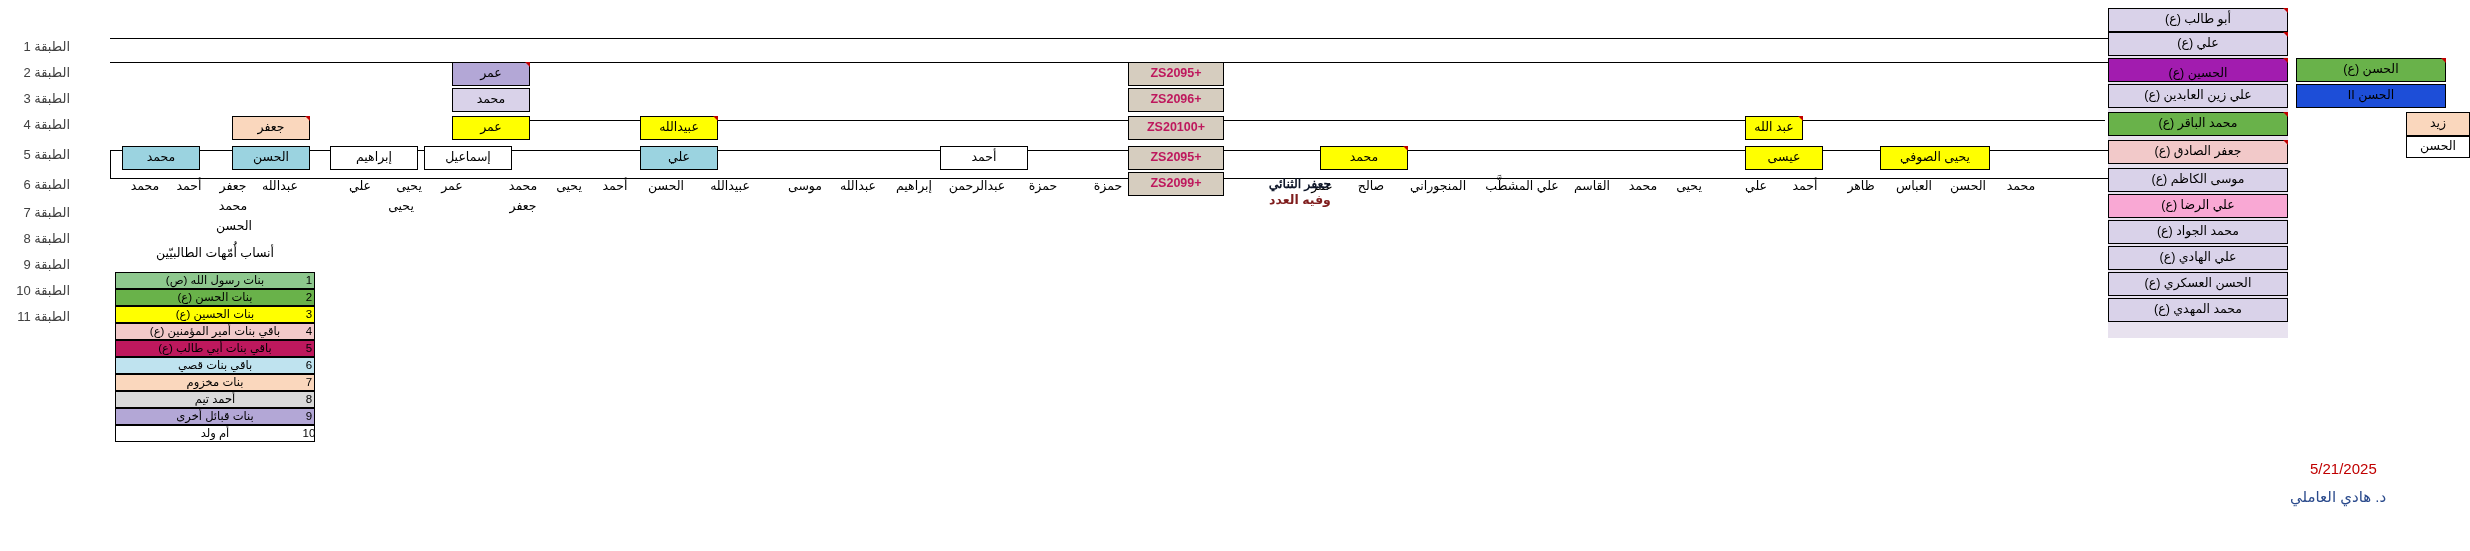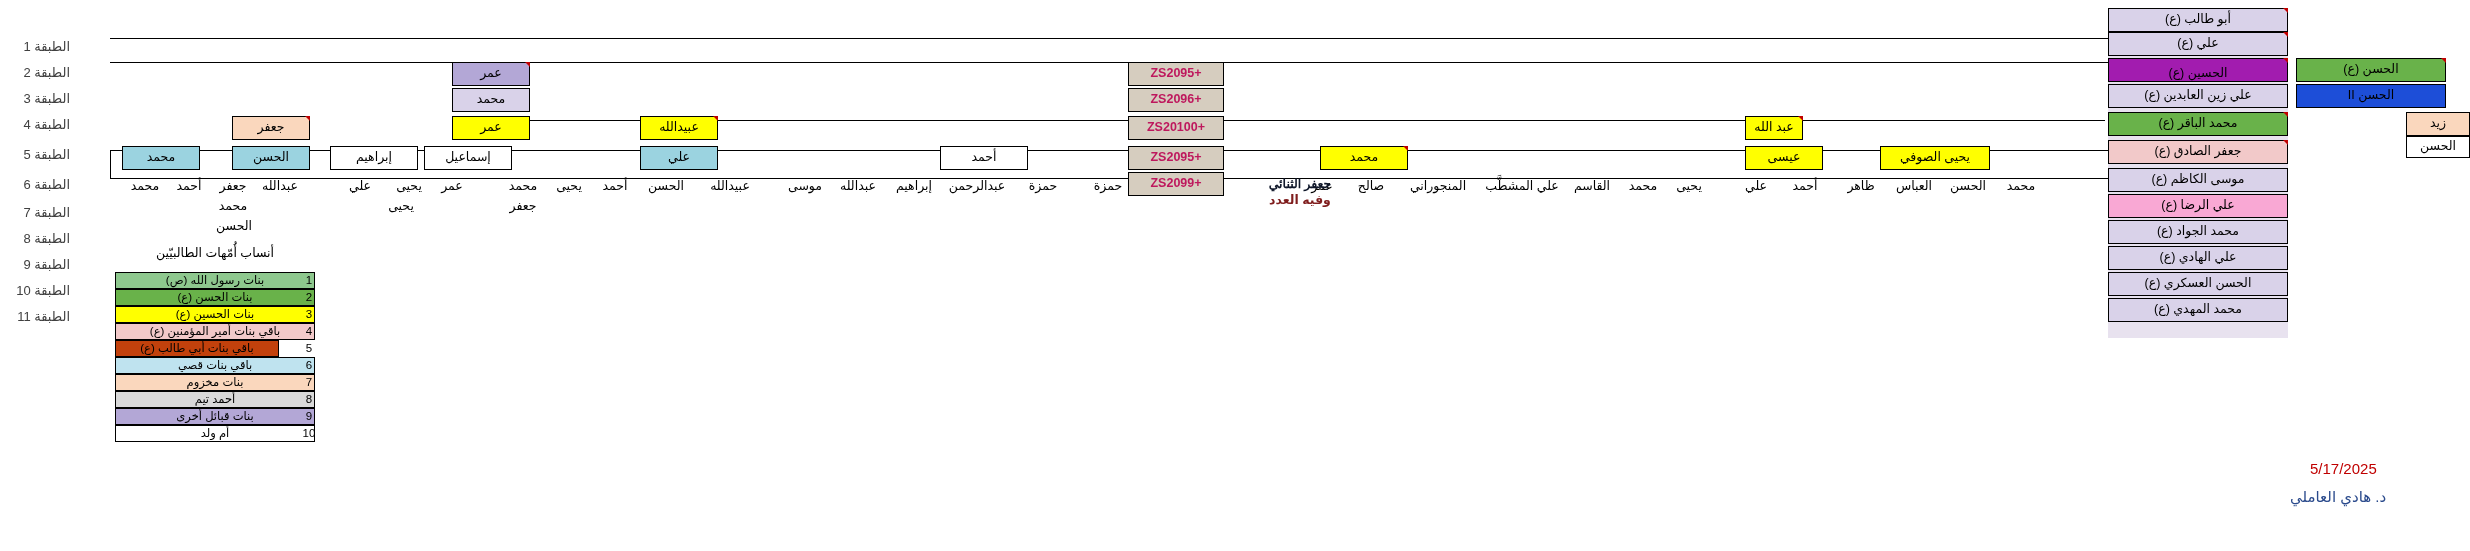--- a/index.html
+++ b/index.html
@@ -265,32 +265,32 @@
 
 <div class="legend-row" style="left:115px;top:289px;width:200px;background:#69b24a;"><span>بنات الحسن (ع)</span></div>
 <div class="legend-num" style="left:300px;top:289px;">2</div>
 
 <div class="legend-row" style="left:115px;top:306px;width:200px;background:#ffff00;"><span>بنات الحسين (ع)</span></div>
 <div class="legend-num" style="left:300px;top:306px;">3</div>
 
 <div class="legend-row" style="left:115px;top:323px;width:200px;background:#f2c9c9;"><span>باقي بنات أمير المؤمنين (ع)</span></div>
 <div class="legend-num" style="left:300px;top:323px;">4</div>
 
-<div class="legend-row" style="left:115px;top:340px;width:164px;background:#c2410c;"><span>باقي بنات أبي طالب (ع)</span></div>
+<div class="legend-row" style="left:115px;top:340px;width:200px;background:#be185d;"><span>باقي بنات أبي طالب (ع)</span></div>
 <div class="legend-num" style="left:300px;top:340px;">5</div>
 
 <div class="legend-row" style="left:115px;top:357px;width:200px;background:#bfe3ef;"><span>باقي بنات قصي</span></div>
 <div class="legend-num" style="left:300px;top:357px;">6</div>
 
 <div class="legend-row" style="left:115px;top:374px;width:200px;background:#fad7bd;"><span>بنات مخزوم</span></div>
 <div class="legend-num" style="left:300px;top:374px;">7</div>
 
 <div class="legend-row" style="left:115px;top:391px;width:200px;background:#d9d9d9;"><span>أحمد تيم</span></div>
 <div class="legend-num" style="left:300px;top:391px;">8</div>
 
 <div class="legend-row" style="left:115px;top:408px;width:200px;background:#b3a7d6;"><span>بنات قبائل أخرى</span></div>
 <div class="legend-num" style="left:300px;top:408px;">9</div>
 
 <div class="legend-row" style="left:115px;top:425px;width:200px;background:#ffffff;"><span>أم ولد</span></div>
 <div class="legend-num" style="left:300px;top:425px;">10</div>
 
-<div class="date" style="left:2310px;top:460px;">5/17/2025</div>
+<div class="date" style="left:2310px;top:460px;">5/21/2025</div>
 <div class="author" style="left:2290px;top:488px;">د. هادي العاملي</div>
 
 </body></html>

